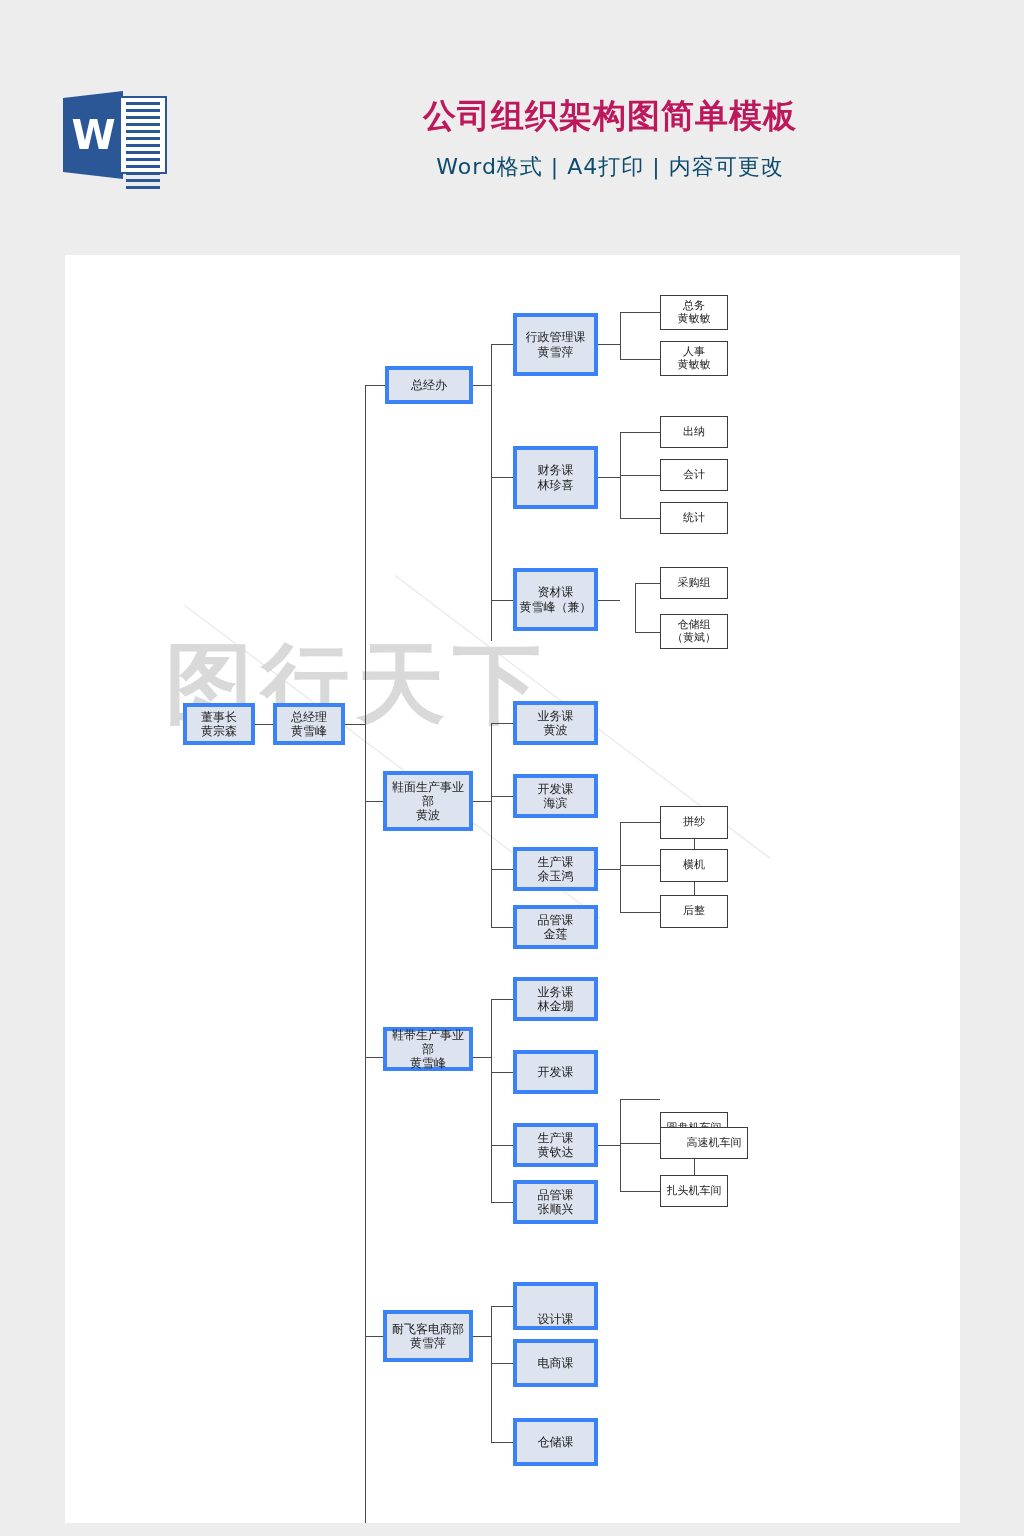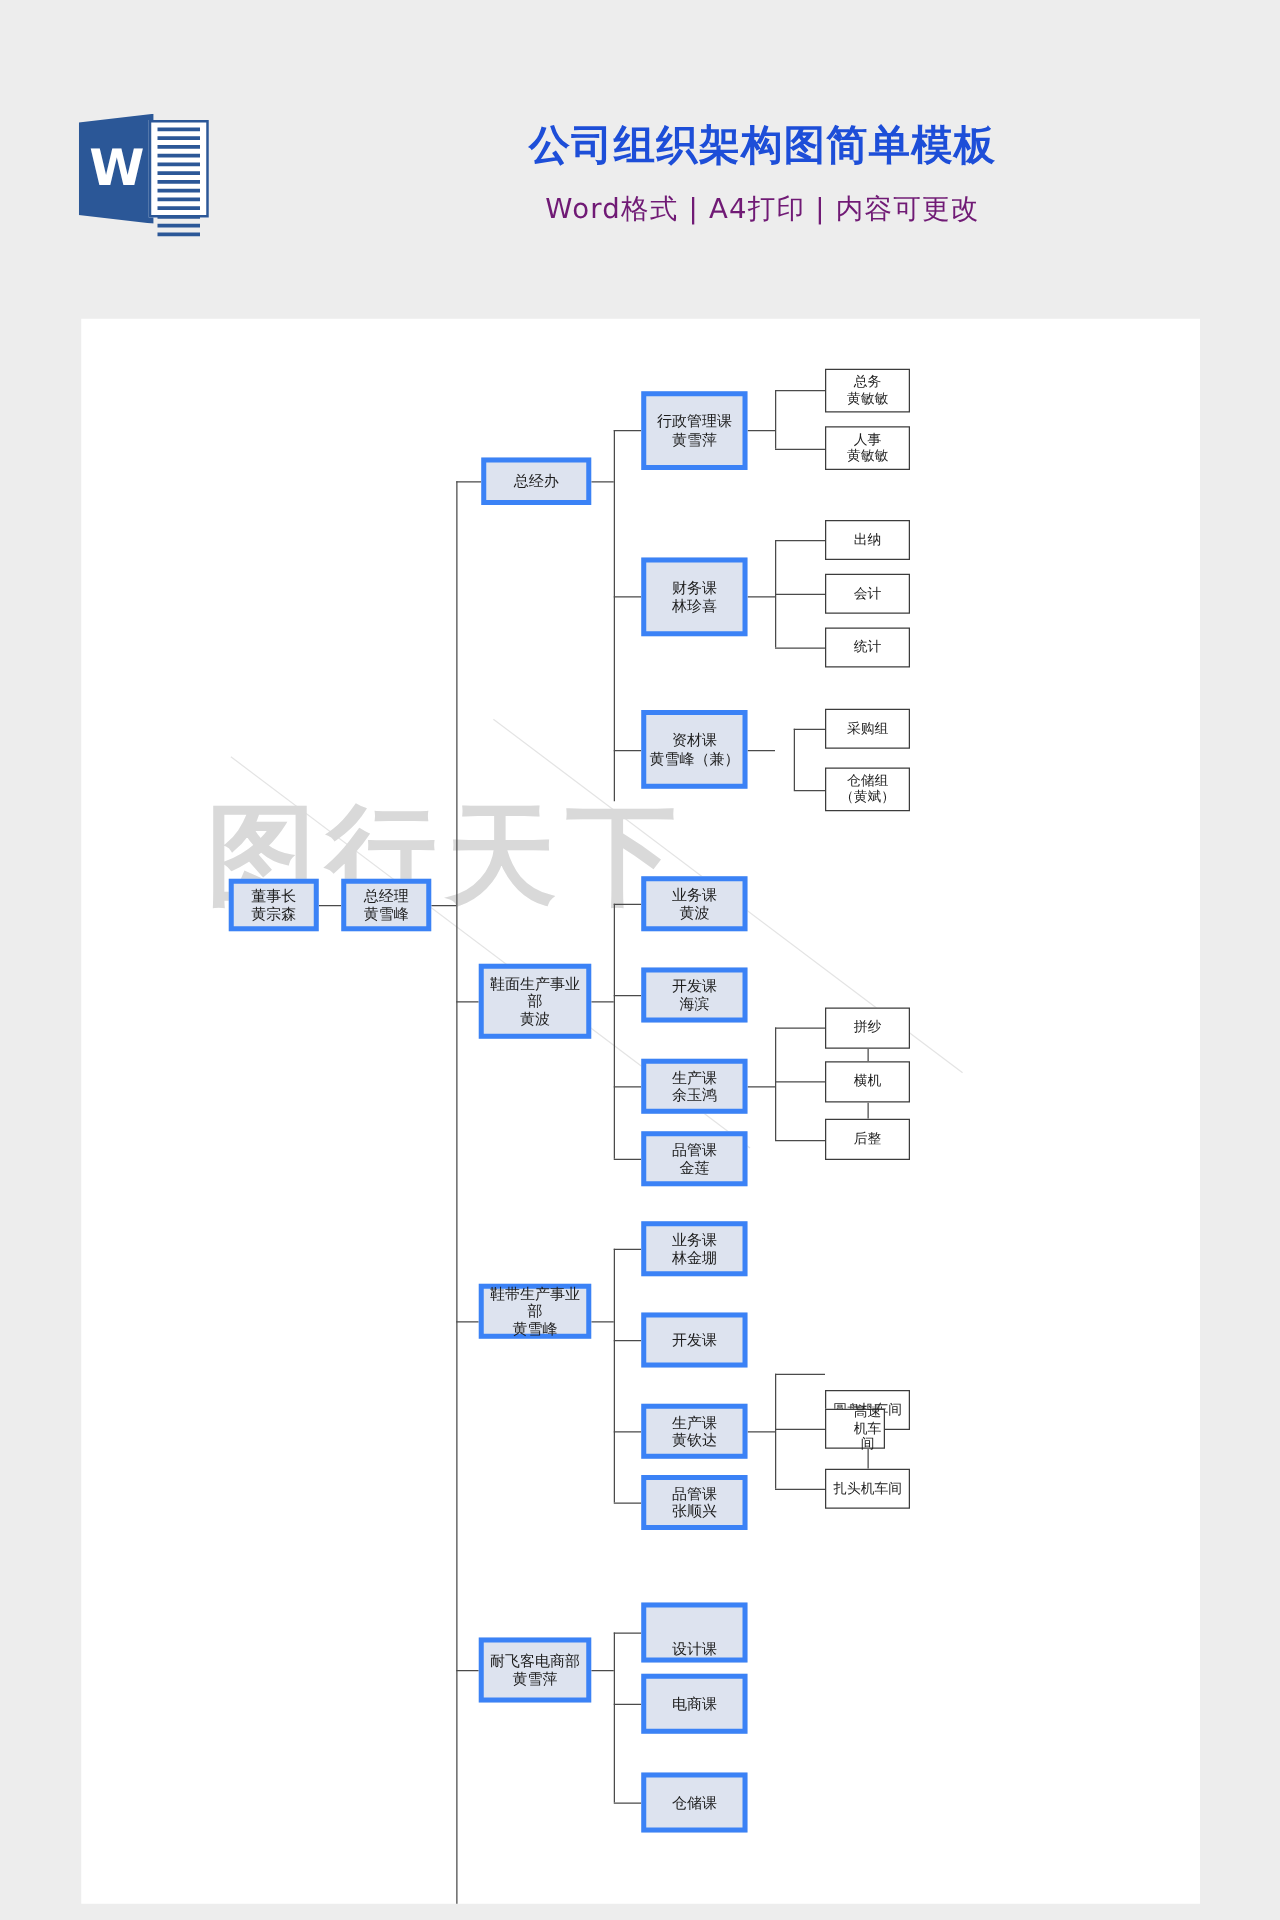--- a/index.html
+++ b/index.html
@@ -27,26 +27,26 @@
   }
   #word-logo .doc{
     position:absolute;left:56px;top:11px;width:48px;height:78px;
     background:#ffffff;border:2px solid #2b5797;box-sizing:border-box;
   }
   #word-logo .doc i{
     display:block;height:3px;background:#2b5797;margin:4px 5px 0 5px;
   }
   #title-block{position:absolute;left:330px;top:96px;width:560px;text-align:center;}
   #main-title{
-    color:#1d4ed8;font-size:33px;font-weight:bold;letter-spacing:1px;
+    color:#be185d;font-size:33px;font-weight:bold;letter-spacing:1px;
     font-family:"DejaVu Sans","Liberation Sans",sans-serif;
     line-height:40px;white-space:nowrap;
   }
   #subtitle{
-    margin-top:16px;color:#701a75;font-size:22px;letter-spacing:1px;
+    margin-top:16px;color:#0c4a6e;font-size:22px;letter-spacing:1px;
     font-family:"DejaVu Sans","Liberation Sans",sans-serif;white-space:nowrap;
   }
 
   
   #page{
     position:absolute;left:65px;top:255px;width:895px;height:1268px;
     background:#ffffff;overflow:hidden;
   }
   #watermark{
     position:absolute;left:100px;top:370px;width:450px;height:110px;
@@ -319,21 +319,21 @@
         <div>
           <span>品管课</span>
           <span>张顺兴</span>
         </div>
       </div>
       <div class="node white" style="left: 595px; top: 828px; width: 68px; height: 32px; font-size: 11px; margin-top: 29px;">
         <div>
           <span>圆盘机车间</span>
         </div>
       </div>
-      <div class="node white" style="left: 595px; top: 872px; width: 48px; height: 32px; font-size: 11px; padding-left: 20px;">
+      <div class="node white" style="left: 595px; top: 872px; width: 88px; height: 32px; font-size: 11px; padding-left: 20px;">
         <div>
           <span>高速机车间</span>
         </div>
       </div>
       <div class="node white" style="left: 595px; top: 920px; width: 68px; height: 32px; font-size: 11px;">
         <div>
           <span>扎头机车间</span>
         </div>
       </div>
       <div class="node blue" style="left: 318px; top: 1055px; width: 90px; height: 52px; font-size: 12px;">

